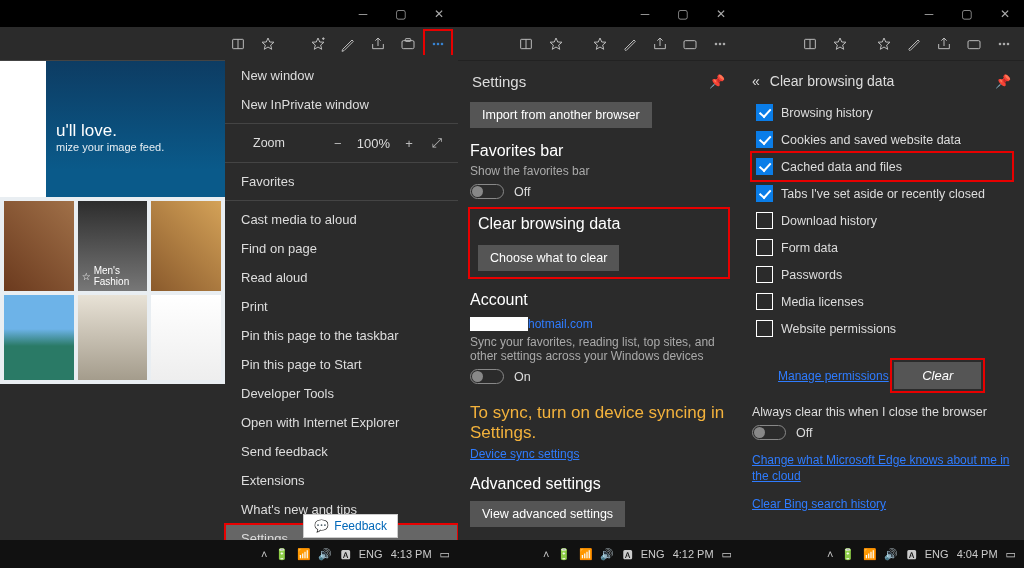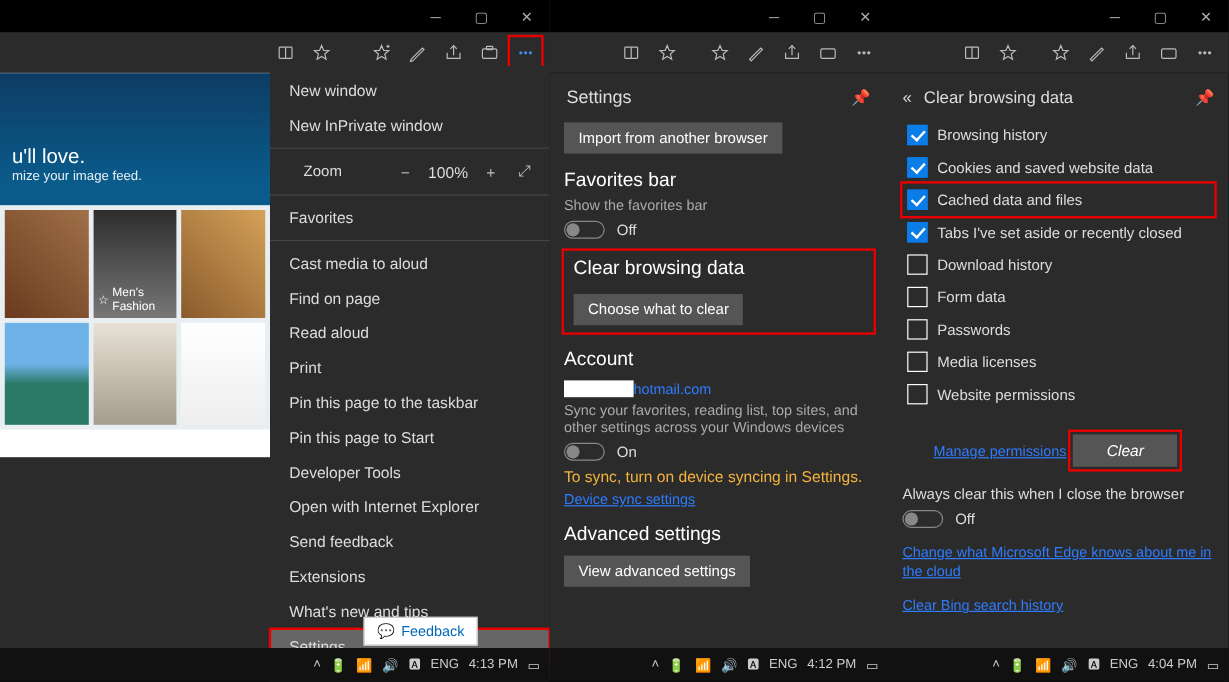--- a/index.html
+++ b/index.html
@@ -14,21 +14,21 @@
   .winbtn { width: 38px; height: 27px; display:flex; align-items:center; justify-content:center; color:#aaa; font-size:12px; }
   
   .toolbar { height: 34px; background:#2b2b2b; border-bottom:1px solid #222; display:flex; justify-content:flex-end; align-items:center; padding: 0 6px; gap:2px;}
   .pane.p1 .toolbar { border-bottom: 1px solid #444; }
   .tb-icon { width: 28px; height: 28px; display:flex; align-items:center; justify-content:center; color:#bbb; }
   .tb-icon svg { width:16px; height:16px; stroke:#bbb; fill:none; stroke-width:1.5; }
   .highlight-red { outline: 2px solid #e80000; outline-offset: -1px; }
 
   
   .p1-content { position:absolute; left:0; top:61px; width:225px; height:320px; background:#fff; color:#222; }
-  .msn-hero { height:110px; background: linear-gradient(180deg,#0d3c63,#0a5a8a 80%); color:#fff; padding:10px; position:relative;}
+  .msn-hero { height:136px; background: linear-gradient(180deg,#0d3c63,#0a5a8a 80%); color:#fff; padding:10px; position:relative;margin-left:46px;}
   .msn-hero h2 { font-size:17px; font-weight:300; margin-top:50px;}
   .msn-hero p  { font-size:11px; font-weight:300; opacity:.9;}
   .tiles { display:flex; gap:4px; padding:4px; background:#e9eef2; }
   .tile { flex:1; height:90px; background:#ccc; position:relative; }
   .tile .cap { position:absolute; left:4px; bottom:4px; color:#fff; font-size:10px; display:flex; align-items:center; gap:3px;}
   .tiles2 { display:flex; gap:4px; padding:0 4px 4px; background:#e9eef2;}
   .tile2 { flex:1; height:85px; background:#ddd;}
   .tile.a{background:linear-gradient(45deg,#6b3a1e,#a07048);}
   .tile.b{background:linear-gradient(180deg,#2d2d2d,#777);}
   .tile.c{background:linear-gradient(45deg,#8a5a2c,#d4a258);}
@@ -55,21 +55,21 @@
   .settings-head { display:flex; align-items:center; justify-content:space-between; padding:12px 14px 8px; font-size:15px;}
   .pin-icon{ font-size:13px; color:#888;}
   .set-body{ padding:0 12px 10px; overflow:hidden;}
   .btn { display:inline-block; background:#555; padding:6px 12px; color:#fff; font-size:12.5px; margin-top:4px;}
   .section-h{ font-size:16px; font-weight:400; color:#fff; margin-top:14px; margin-bottom:4px;}
   .subtext{ font-size:12px; color:#aaa; margin-top:4px;}
   .toggle{ display:flex; align-items:center; gap:10px; margin-top:6px;}
   .switch{ width:34px; height:15px; border:1px solid #888; border-radius:8px; position:relative;}
   .switch::after{content:"";position:absolute;left:1px;top:1px;width:11px;height:11px;border-radius:50%;background:#888;}
   .link{ color:#2f7cff; font-size:12px; text-decoration:underline; cursor:pointer;}
-  .warn{ color:#f3b23c; font-size:13px; margin-top:6px;}
+  .warn{ color:#f3b23c; font-size:17px; margin-top:19px;}
   .email{ color:#2f7cff; font-size:12px; margin-top:4px; display:inline-block; position:relative;}
   .email .mask{ background:#fff; color:transparent; padding:0 2px;}
   .red-box{ outline:2px solid #e80000; padding:6px 8px; margin-top:10px;}
 
   
   .back-row{ display:flex; align-items:center; gap:10px; padding:12px 12px 6px;}
   .back-row .chev{ font-size:14px; color:#ddd;}
   .cbd-body{ padding:4px 12px 8px;}
   .chk-row{ display:flex; align-items:center; gap:8px; padding:5px 4px; font-size:12.5px;}
   .chk{ width:17px; height:17px; border:1.5px solid #fff; display:flex; align-items:center; justify-content:center;}

